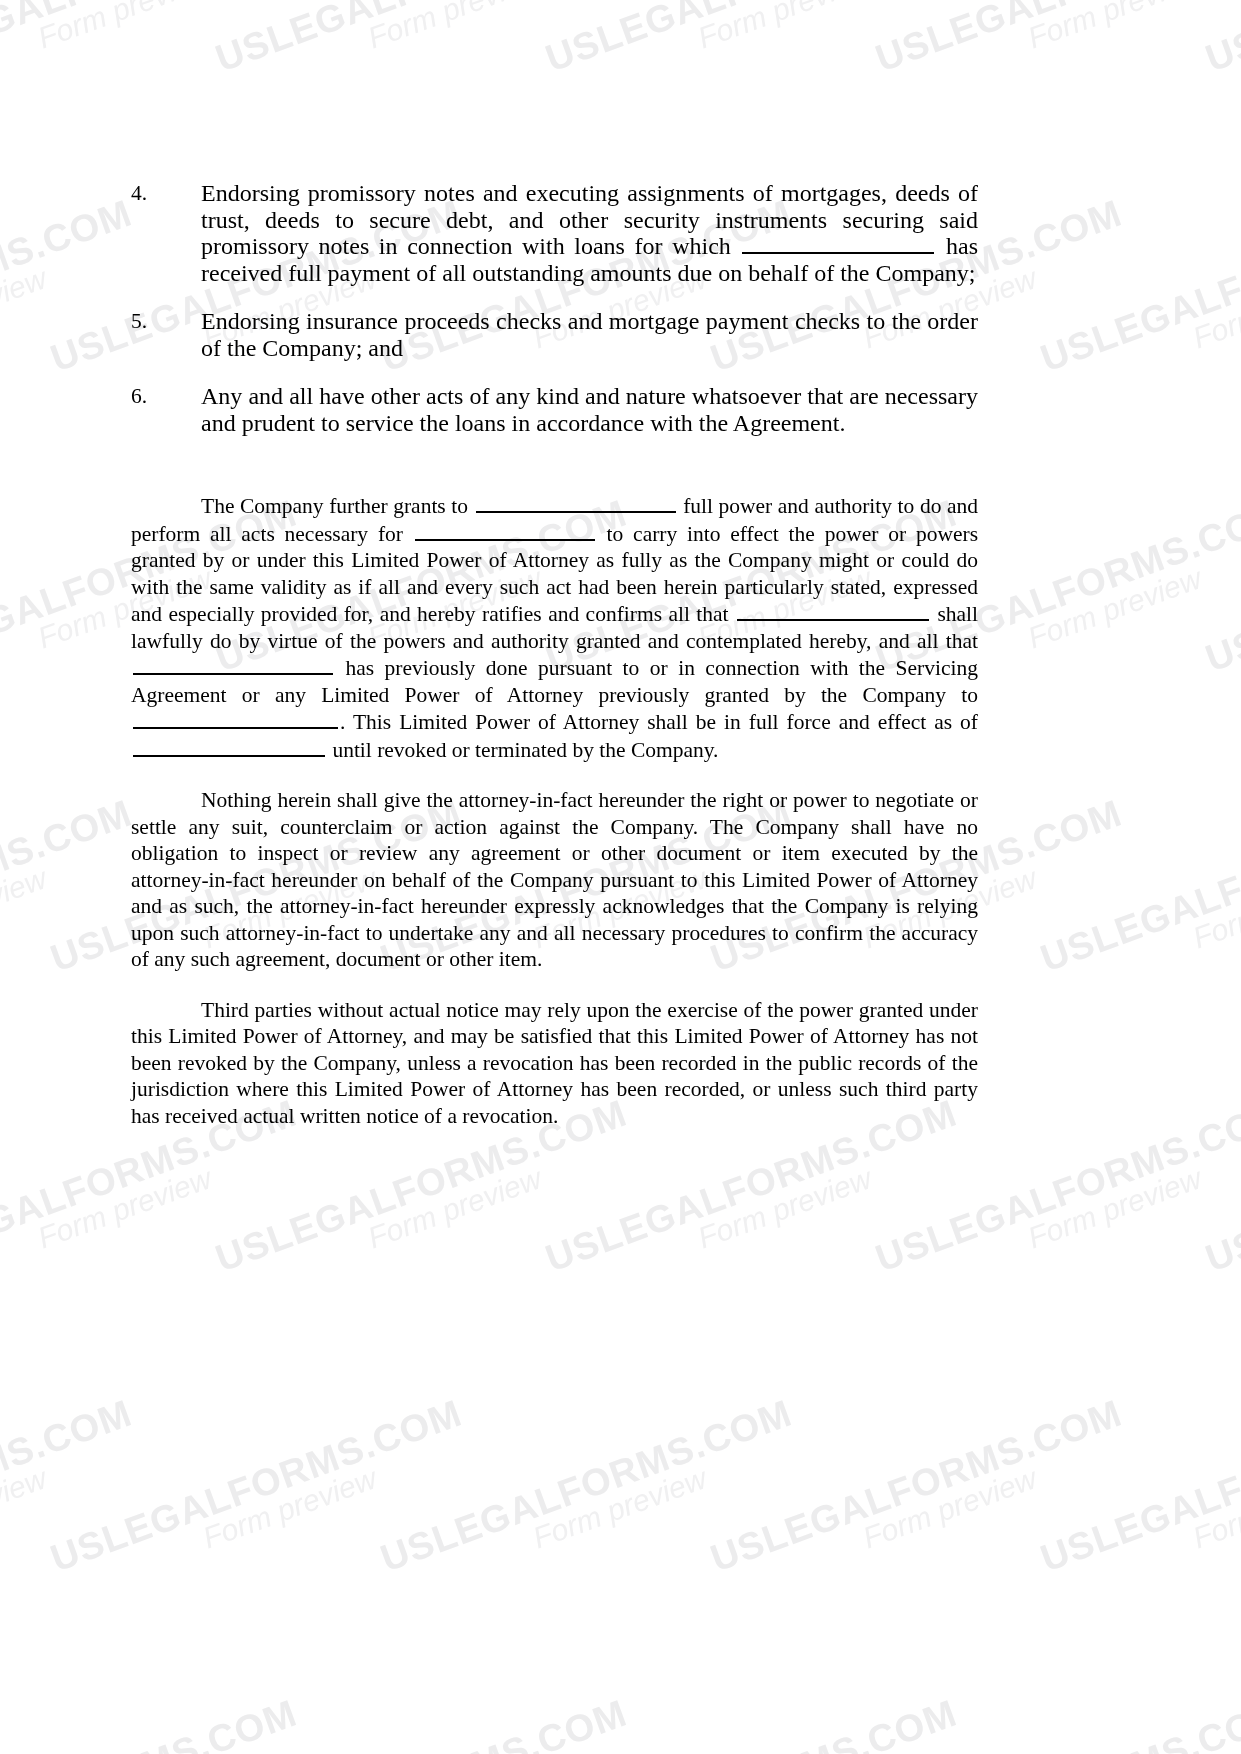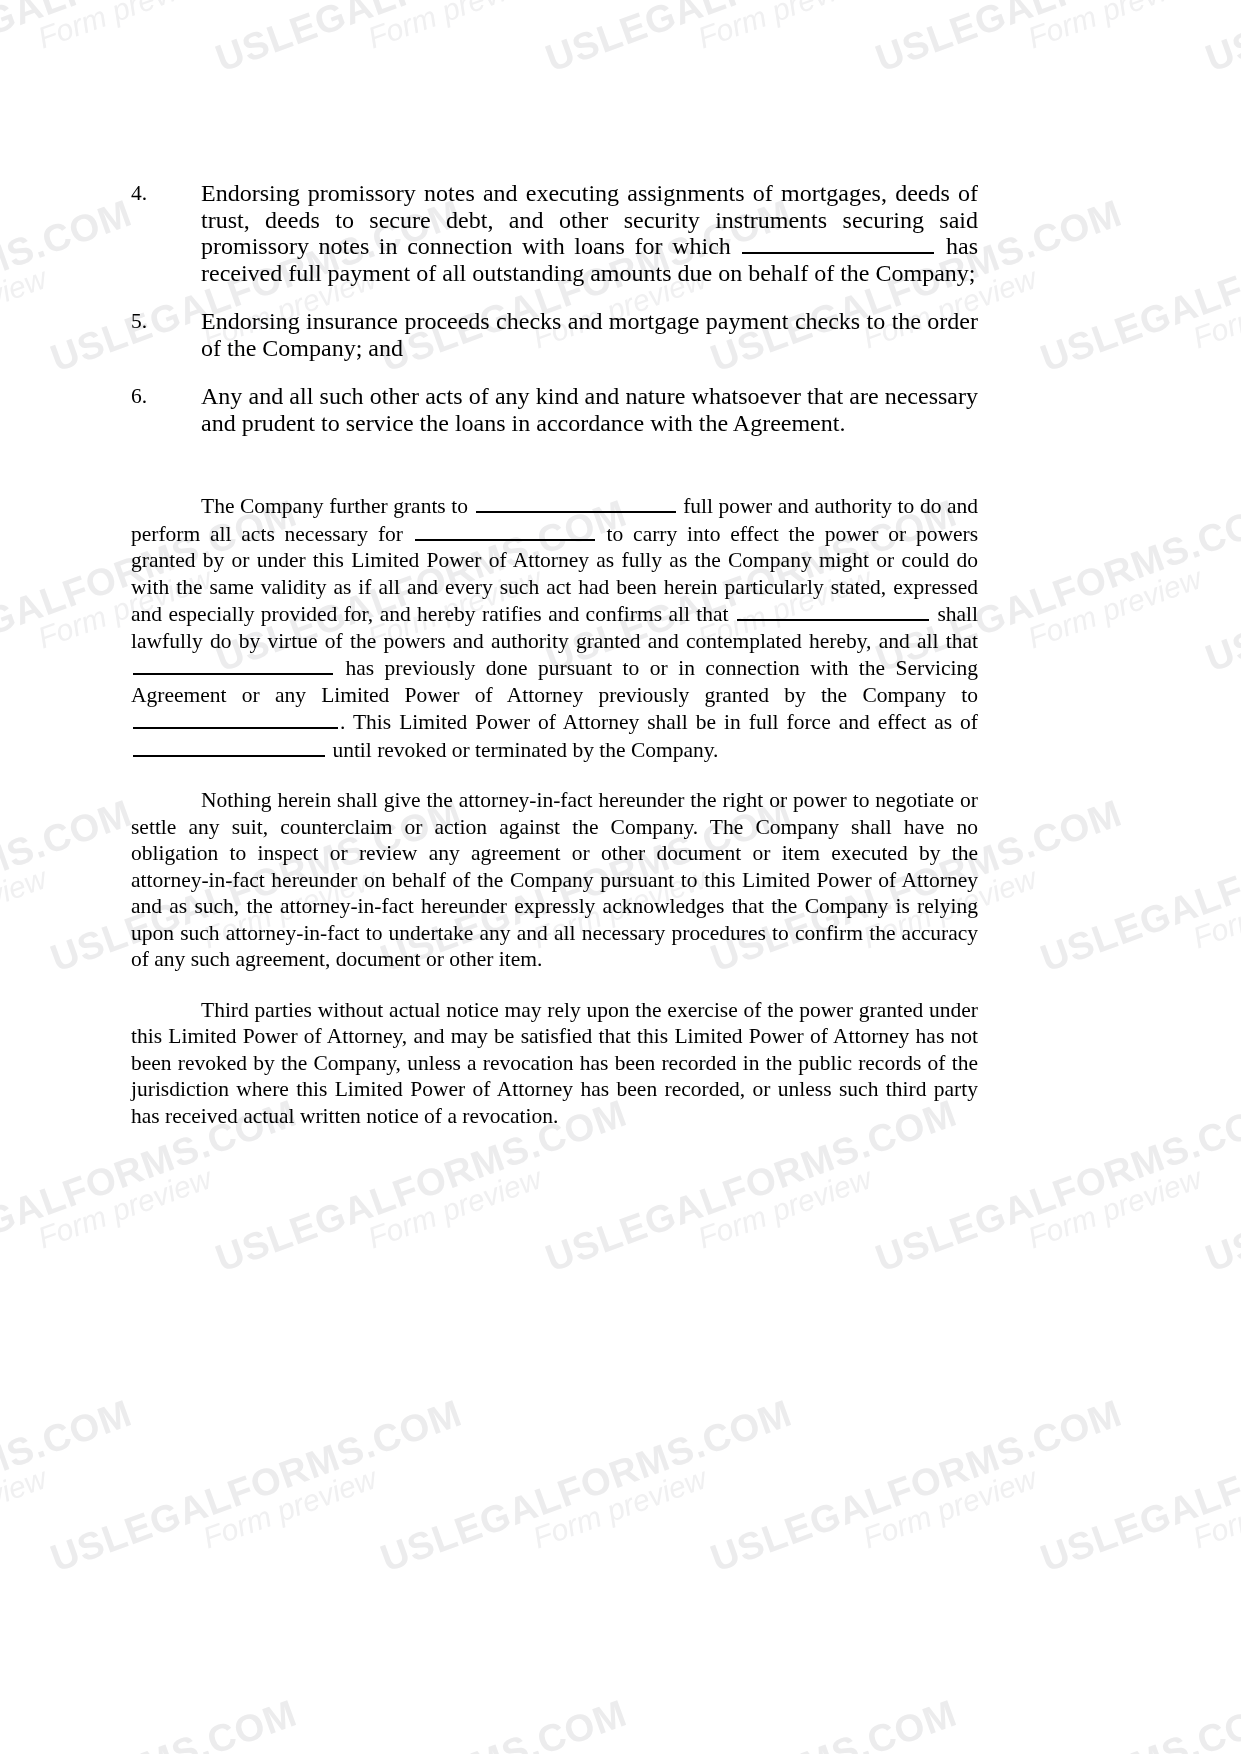--- a/index.html
+++ b/index.html
@@ -258,21 +258,21 @@
         <div class="num-item">
           <div class="marker">4.</div>
           <div class="item-text"><span>Endorsing promissory notes and executing assignments of mortgages, deeds of trust, deeds to secure debt, and other security instruments securing said promissory notes in connection with loans for which </span><span class="blank w1"></span><span> has received full payment of all outstanding amounts due on behalf of the Company;</span></div>
         </div>
         <div class="num-item">
           <div class="marker">5.</div>
           <div class="item-text"><span>Endorsing insurance proceeds checks and mortgage payment checks to the order of the Company; and</span></div>
         </div>
         <div class="num-item">
           <div class="marker">6.</div>
-          <div class="item-text"><span>Any and all such other acts of any kind and nature whatsoever that are necessary and prudent to service the loans in accordance with the Agreement.</span></div>
+          <div class="item-text"><span>Any and all have other acts of any kind and nature whatsoever that are necessary and prudent to service the loans in accordance with the Agreement.</span></div>
         </div>
       </div>
 
     <div class="spacer-lg"></div>
 
     <div id="paragraph-block">
         <p class="para"><span>The Company further grants to </span><span class="blank w2"></span><span> full power and authority to do and perform all acts necessary for </span><span class="blank w3"></span><span> to carry into effect the power or powers granted by or under this Limited Power of Attorney as fully as the Company might or could do with the same validity as if all and every such act had been herein particularly stated, expressed and especially provided for, and hereby ratifies and confirms all that </span><span class="blank w4"></span><span> shall lawfully do by virtue of the powers and authority granted and contemplated hereby, and all that </span><span class="blank w5"></span><span> has previously done pursuant to or in connection with the Servicing Agreement or any Limited Power of Attorney previously granted by the Company to </span><span class="blank w6"></span><span>. This Limited Power of Attorney shall be in full force and effect as of </span><span class="blank w1"></span><span> until revoked or terminated by the Company.</span></p>
         <p class="para"><span>Nothing herein shall give the attorney-in-fact hereunder the right or power to negotiate or settle any suit, counterclaim or action against the Company. The Company shall have no obligation to inspect or review any agreement or other document or item executed by the attorney-in-fact hereunder on behalf of the Company pursuant to this Limited Power of Attorney and as such, the attorney-in-fact hereunder expressly acknowledges that the Company is relying upon such attorney-in-fact to undertake any and all necessary procedures to confirm the accuracy of any such agreement, document or other item.</span></p>
         <p class="para"><span>Third parties without actual notice may rely upon the exercise of the power granted under this Limited Power of Attorney, and may be satisfied that this Limited Power of Attorney has not been revoked by the Company, unless a revocation has been recorded in the public records of the jurisdiction where this Limited Power of Attorney has been recorded, or unless such third party has received actual written notice of a revocation.</span></p>
       </div>

